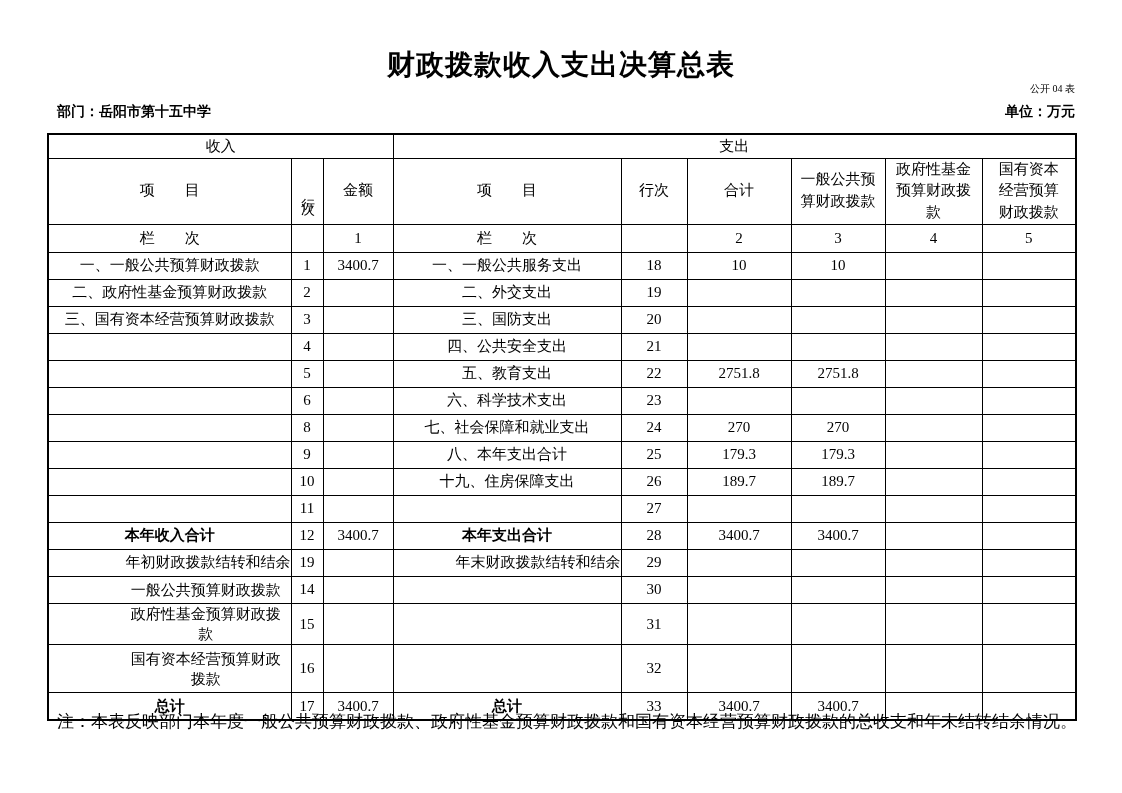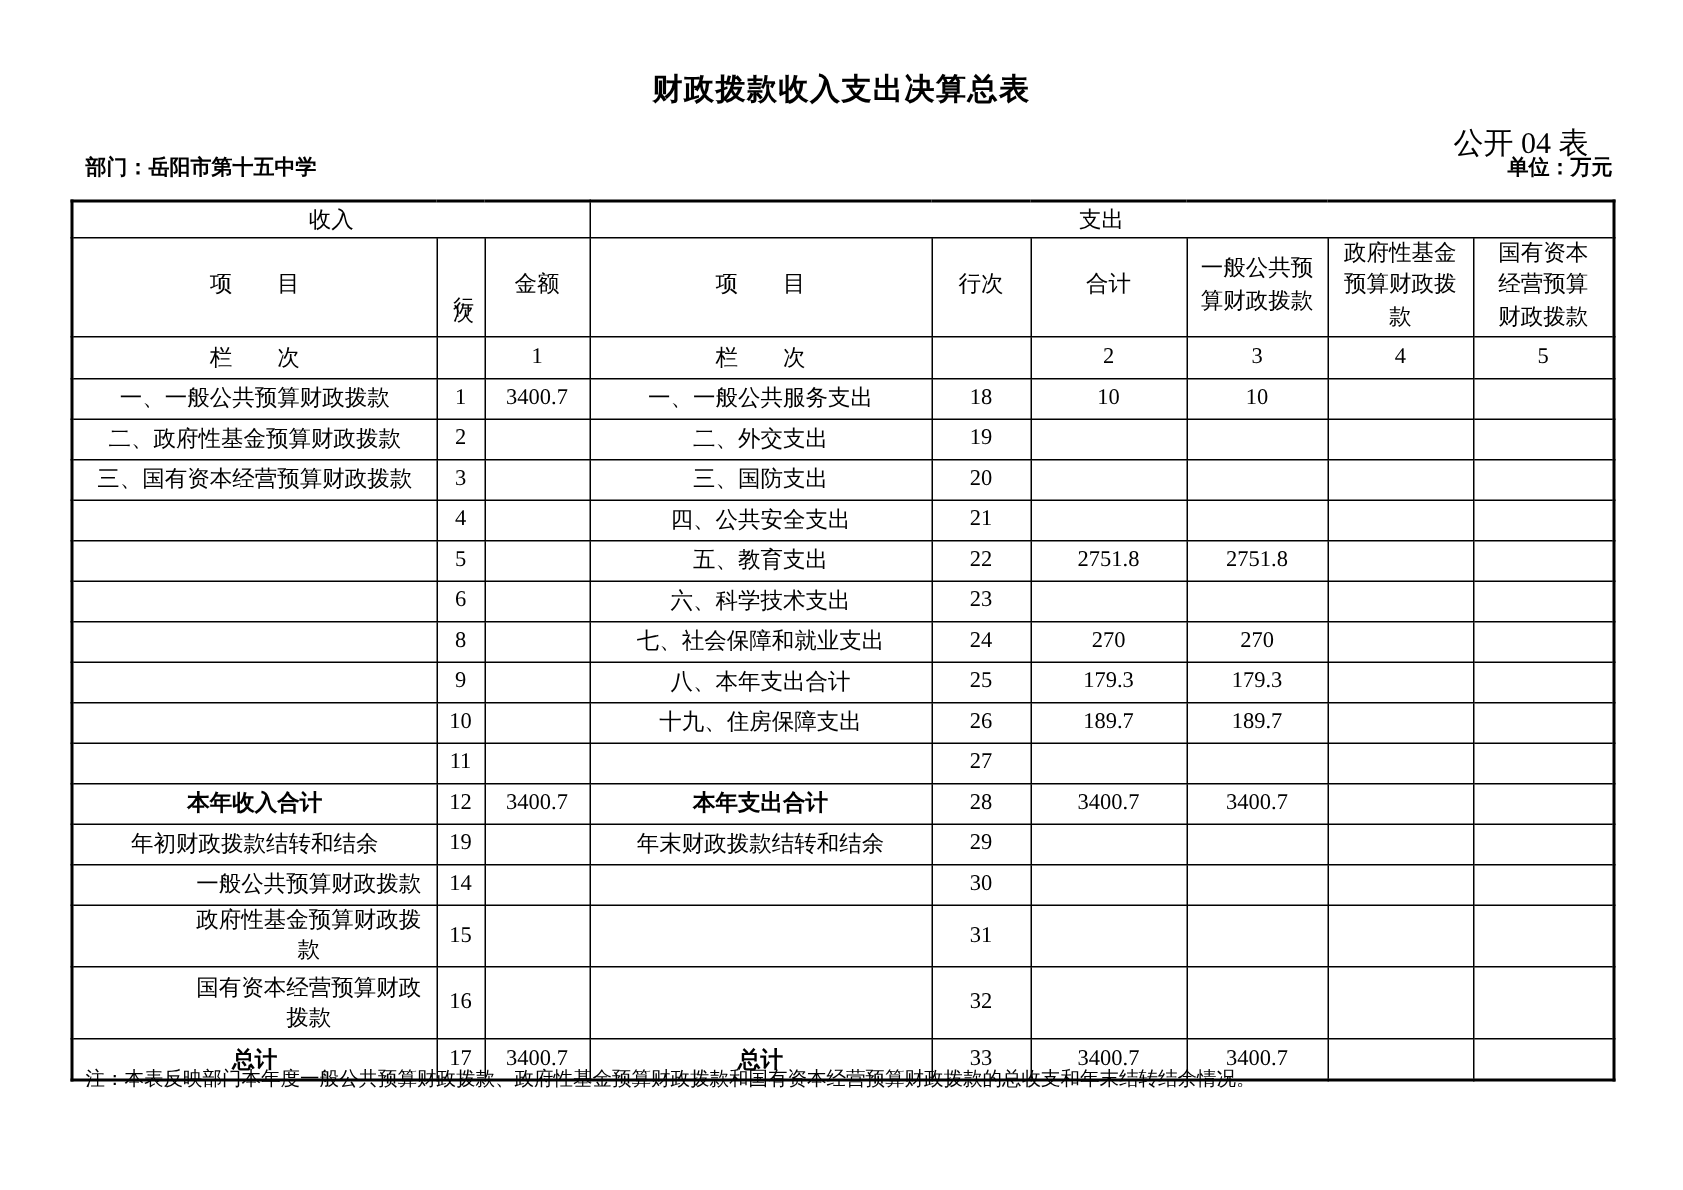--- a/index.html
+++ b/index.html
@@ -17,29 +17,29 @@
     overflow: hidden;
   }
   .title {
     position: absolute;
     top: 46px;
     left: 0;
     width: 1122px;
     text-align: center;
     font-family: "Liberation Sans", "DejaVu Sans", sans-serif;
     font-weight: bold;
-    font-size: 20px;
+    font-size: 28px;
     letter-spacing: 1px;
     margin: 0;
   }
   .form-label {
     position: absolute;
     top: 82px;
-    right: 63px;
-    font-size: 20px;
+    right: 47px;
+    font-size: 10px;
   }
   .meta-row {
     position: absolute;
     top: 103px;
     left: 57px;
     width: 1018px;
     display: flex;
     justify-content: space-between;
     font-size: 14px;
     font-weight: bold;
@@ -63,38 +63,38 @@
     text-align: center;
   }
   tr.sec-row { height: 24px; }
   tr.col-row { height: 65px; }
   tr.col-row th { line-height: 1.45; padding: 0 9px; }
   tr.lanci-row { height: 28px; }
   tbody tr { height: 27px; }
   tbody tr.tall { height: 48px; }
   td.item { text-align: left; padding-left: 6px; }
   td.item.t-summary { text-align: center; padding-left: 0; font-weight: bold; margin-top: 24px; }
-  td.item.t-carry { text-align: center; padding-left: 0; margin-left: 22px; }
+  td.item.t-carry { text-align: right; padding-left: 0; margin-left: 22px; }
   td.item.t-sub { text-align: center; padding-left: 76px; padding-right: 4px; line-height: 1.35; }
   td.linecell { text-align: center; }
   td.numcell { text-align: right; padding-right: 5px; }
   .vert {
     display: inline-block;
     writing-mode: vertical-rl;
     text-orientation: upright;
     letter-spacing: 4px;
     line-height: 1;
     font-size: 14px;
   }
   .note {
     position: absolute;
     top: 710px;
     left: 57px;
     width: 1030px;
-    font-size: 13px;
+    font-size: 17px;
   }
 </style>
 </head>
 <body>
 
 <div class="page">
 
   <h1 class="title">财政拨款收入支出决算总表</h1>
 
   <div class="form-label">公开 04 表</div>

